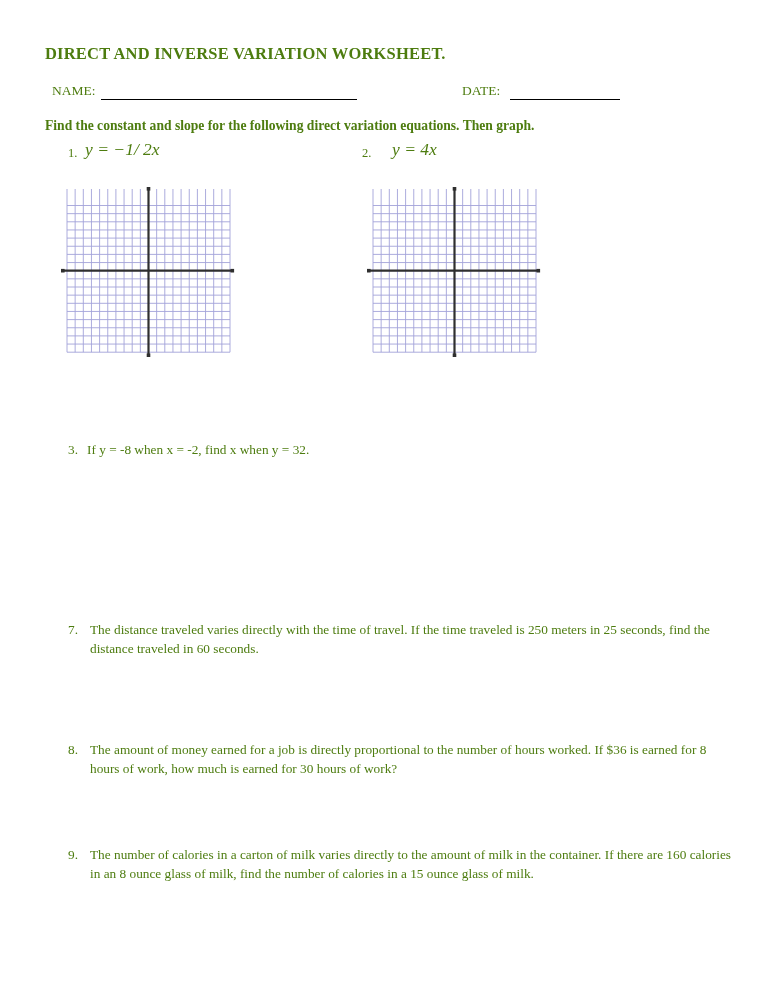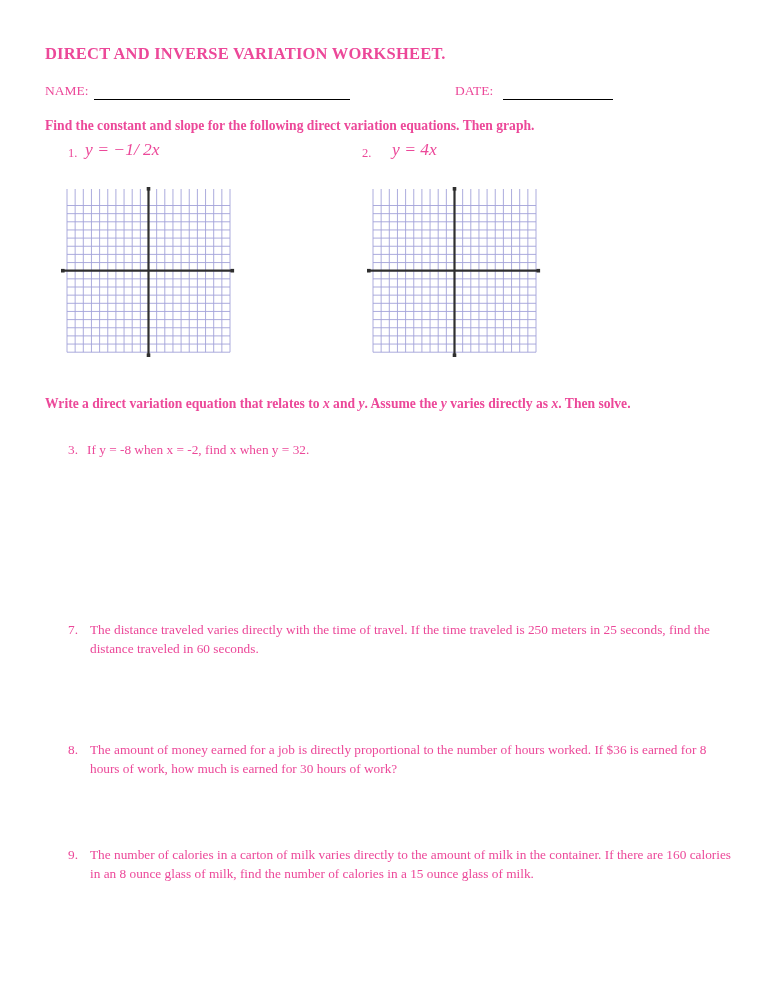--- a/index.html
+++ b/index.html
@@ -2,33 +2,33 @@
 <html><head>
 <meta charset="utf-8">
 <style>
   html, body { margin: 0; padding: 0; background: #ffffff; }
   .page {
     position: relative;
     width: 768px;
     height: 994px;
     background: #ffffff;
     font-family: "Liberation Serif", serif;
-    color: #ec4899;
+    color: #4d7c0f;
     overflow: hidden;
   }
   .title {
     position: absolute;
     left: 45px;
     top: 44px;
     font-size: 16.5px;
     font-weight: bold;
     letter-spacing: 0.2px;
     white-space: nowrap;
   }
-  .field-row { position: absolute; top: 83px; left: 0; width: 752px; height: 20px; font-size: 13.5px; }
+  .field-row { position: absolute; top: 83px; left: 7px; width: 752px; height: 20px; font-size: 13.5px; }
   .name-label { position: absolute; left: 45px; top: 0; }
   .name-line  { position: absolute; left: 94px; top: 1px; width: 256px; height: 15px; border-bottom: 1.2px solid #000; }
   .date-label { position: absolute; left: 455px; top: 0; }
   .date-line  { position: absolute; left: 503px; top: 1px; width: 110px; height: 15px; border-bottom: 1.2px solid #000; }
 
   .bold-line { position: absolute; left: 45px; font-size: 13.6px; font-weight: bold; white-space: nowrap; }
   .instr1 { top: 118px; }
   .instr2 { top: 396px; }
   .ital { font-style: italic; }
 
@@ -175,21 +175,20 @@
     <g>
       <line x1="3" y1="84.7" x2="172" y2="84.7" stroke="#2f2f2f" stroke-width="2.2"></line>
       <line x1="88.5" y1="2.5" x2="88.5" y2="169" stroke="#2f2f2f" stroke-width="2.2"></line>
       <rect x="1" y="82.9" width="3.6" height="3.6" fill="#2f2f2f"></rect>
       <rect x="170.5" y="82.9" width="3.6" height="3.6" fill="#2f2f2f"></rect>
       <rect x="86.7" y="1" width="3.6" height="3.6" fill="#2f2f2f"></rect>
       <rect x="86.7" y="167.4" width="3.6" height="3.6" fill="#2f2f2f"></rect>
     </g>
   </svg>
 
-  <div class="bold-line instr2"><span>Write a direct variation equation that relates to </span><span class="ital">x</span><span> and </span><span class="ital">y</span><span>.  Assume the </span><span class="ital">y</span><span> varies directly as </span><span class="ital">x</span><span>.  Then solve.</span></div>
 
   <div class="pair p3">
     <span class="num">3.</span><span>If y = -8 when x = -2, find x when y = 32.</span>
   </div>
 
   <div class="word-problem wp7">
     <span class="num">7.</span>
     <span class="txt">The distance traveled varies directly with the time of travel.  If the time traveled is 250 meters in 25 seconds, find the distance traveled in 60 seconds.</span>
   </div>
   <div class="word-problem wp8">

